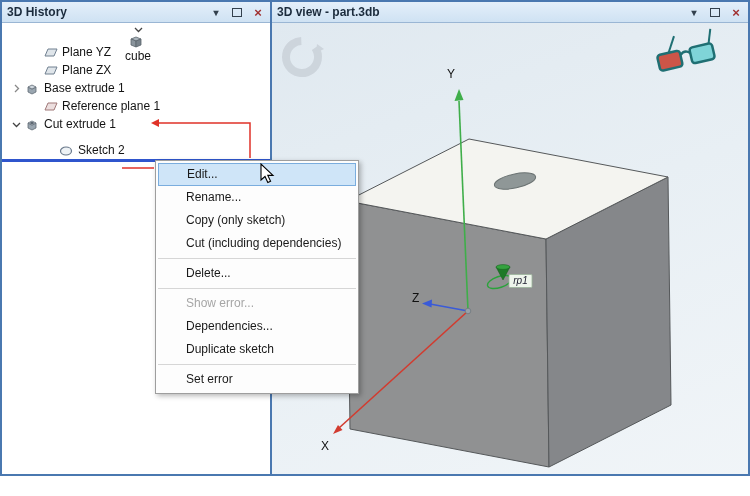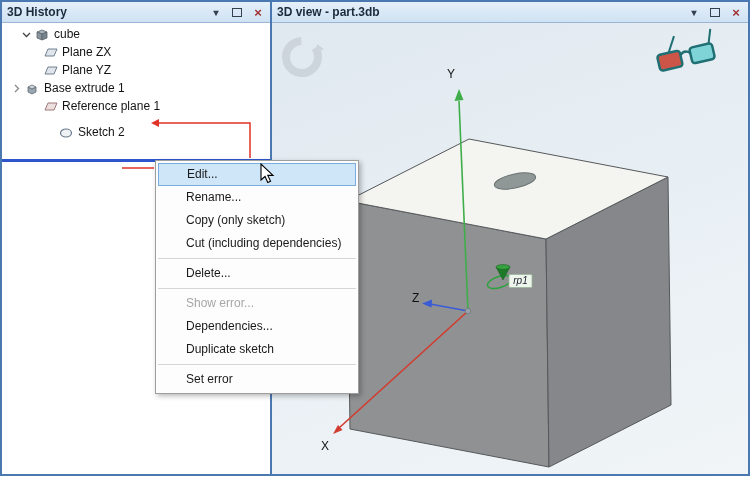--- a/index.html
+++ b/index.html
@@ -15,21 +15,21 @@
   .hbtn.close{color:#a03030;font-size:13px;font-weight:bold;}
   .maxbox{display:inline-block;width:8px;height:7px;border:1px solid #33404d;}
   .left-pane{position:absolute;left:0;top:0;width:270px;height:492px;background:#fff;
       border-right:2px solid #4a78b0;box-sizing:border-box;}
   .right-pane{position:absolute;left:270px;top:0;width:476px;height:492px;background:#ef4444;}
   
   .tree{position:relative;padding-top:2px;}
   .row{display:flex;align-items:center;height:18px;font-size:12px;color:#141414;white-space:nowrap;}
   .tw{width:16px;display:inline-flex;justify-content:center;align-items:center;}
   .ic{width:16px;margin-right:4px;display:inline-flex;justify-content:center;align-items:center;}
-  .lvl0{padding-left:16px;} .lvl1{padding-left:6px;} .lvl2{padding-left:40px;} .lvl3{padding-left:56px;}
+  .lvl0{padding-left:4px;flex-direction:column;} .lvl1{padding-left:6px;} .lvl2{padding-left:40px;} .lvl3{padding-left:56px;}
   .row-sketch{margin-top:8px;}
   .drop-line{position:absolute;left:0;right:0;top:136px;height:3px;background:#2f55cd;z-index:4;}
   
   .menu{position:absolute;left:153px;top:158px;width:202px;background:#fdfdfd;border:1px solid #9e9e9e;
       box-shadow:2px 2px 5px rgba(0,0,0,.28);z-index:10;padding:2px 0;font-size:12px;color:#1a1a1a;}
   .mi{height:23px;line-height:23px;padding-left:30px;cursor:default;}
   .mi.hl{height:21px;line-height:21px;margin:0 2px;padding-left:28px;background:#cfe5f8;border:1px solid #7aadde;}
   .mi.dis{color:#a6a6a6;}
   .msep{height:1px;background:#d6d6d6;margin:3px 2px;}
   
@@ -77,30 +77,30 @@
         <span class="lbl">cube</span>
       </div>
 
 
       <div class="row lvl2">
         <span class="ic">
           <svg width="16" height="15">
               <polygon points="3,11 6,4 15,4 12,11" fill="#dfe5ea" stroke="#708090" stroke-width="1"></polygon>
             </svg>
         </span>
+        <span class="lbl">Plane YZ</span>
+      </div>
+
+      <div class="row lvl2">
+        <span class="ic">
+          <svg width="16" height="15">
+              <polygon points="3,11 6,4 15,4 12,11" fill="#dfe5ea" stroke="#708090" stroke-width="1"></polygon>
+            </svg>
+        </span>
         <span class="lbl">Plane ZX</span>
-      </div>
-
-      <div class="row lvl2">
-        <span class="ic">
-          <svg width="16" height="15">
-              <polygon points="3,11 6,4 15,4 12,11" fill="#dfe5ea" stroke="#708090" stroke-width="1"></polygon>
-            </svg>
-        </span>
-        <span class="lbl">Plane YZ</span>
       </div>
 
       <div class="row lvl1">
         <span class="tw">
           <svg width="9" height="9">
               <polyline points="3,1 6.5,4.5 3,8" fill="none" stroke="#888" stroke-width="1.3"></polyline>
             </svg>
         </span>
         <span class="ic">
           <svg width="16" height="15">
@@ -113,20 +113,35 @@
 
       <div class="row lvl2">
         <span class="ic">
           <svg width="16" height="15">
               <polygon points="3,11 6,4 15,4 12,11" fill="#ecdfdf" stroke="#a07878" stroke-width="1"></polygon>
             </svg>
         </span>
         <span class="lbl">Reference plane 1</span>
       </div>
 
+      <div class="row lvl1">
+        <span class="tw">
+          <svg width="9" height="9">
+              <polyline points="1,3 4.5,6.5 8,3" fill="none" stroke="#444" stroke-width="1.3"></polyline>
+            </svg>
+        </span>
+        <span class="ic">
+          <svg width="16" height="15">
+            <polygon points="4,6 8,8 12,6 12,11 8,13 4,11" fill="#9aa6b0" stroke="#5f6a74" stroke-width="0.8"></polygon>
+            <polygon points="4,6 8,4 12,6 8,8" fill="#cfd7de" stroke="#5f6a74" stroke-width="0.8"></polygon>
+            <ellipse cx="8" cy="6" rx="2" ry="1" fill="#55606a"></ellipse>
+          </svg>
+        </span>
+        <span class="lbl">Cut extrude 1</span>
+      </div>
 
       <div class="row lvl3 row-sketch">
         <span class="ic">
           <svg width="16" height="15">
               <ellipse cx="8" cy="8" rx="5.5" ry="4" fill="#eef2f5" stroke="#68788a" stroke-width="1.2"></ellipse>
             </svg>
         </span>
         <span class="lbl">Sketch 2</span>
       </div>
 

